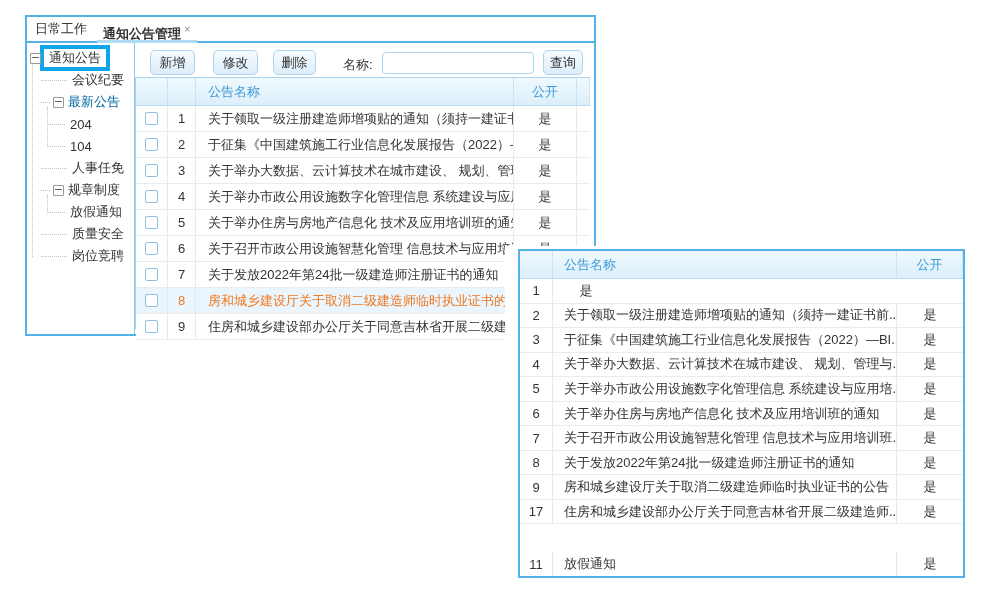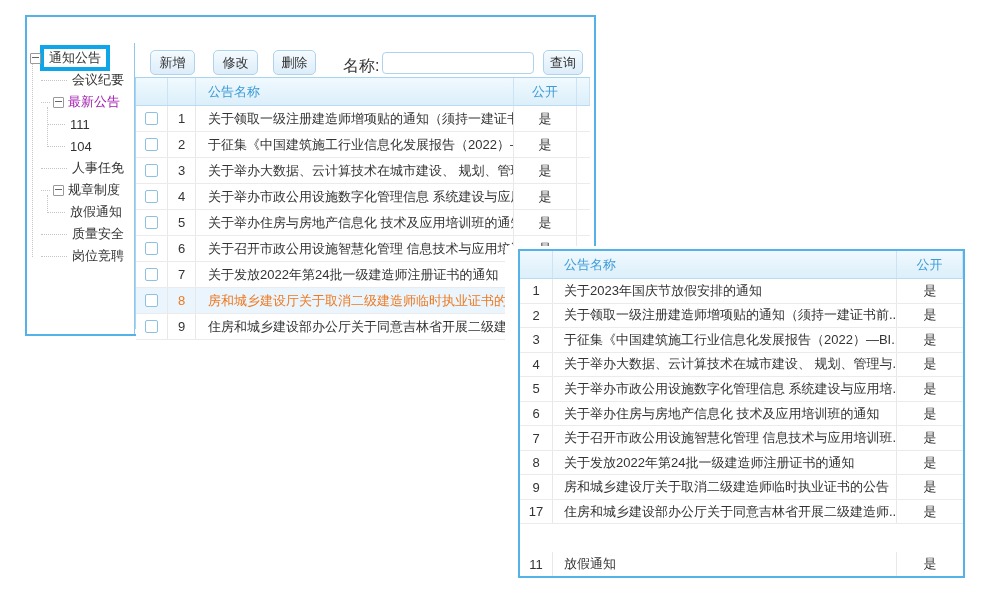--- a/index.html
+++ b/index.html
@@ -29,36 +29,36 @@
   .lvl1{padding-left:14px;}
   .lvl1::before{width:26px;}
   .lvl1.exp::before{width:9px;}
   .lvl2{padding-left:20px;}
   .lvl2::before{width:18px;}
   .tree-toggle{display:none;width:9px;height:9px;border:1px solid #999;background:#fff;
                margin-right:2px;flex:none;position:relative;border-radius:1px;}
   .tree-toggle::after{content:"";position:absolute;left:1px;right:1px;top:3px;border-top:1px solid #666;}
   .exp .tree-toggle{display:inline-block;}
   .tree-label{padding:1px 2px;}
-  .selected .tree-label{color:#a21caf;}
+  .selected .tree-label{color:#0369a1;}
   .annotated .tree-label{border:4px solid #0ea5e9;padding:0 5px;margin-left:-3px;}
   .vline{position:absolute;width:0;border-left:1px dotted #c4c4c4;}
   .v1{left:5px;top:16px;height:194px;}
   .v2{left:20px;top:60px;height:40px;}
   .v3{left:20px;top:148px;height:18px;}
 
   
   .btn{position:absolute;top:33px;height:25px;box-sizing:border-box;border:1px solid #AFD3EC;
        border-radius:5px;background:linear-gradient(#F5FBFE,#DCEDF9);font-size:13px;color:#333;
        display:flex;align-items:center;justify-content:center;cursor:default;text-align:right;}
   .btn-add{left:123px;width:45px;}
   .btn-edit{left:186px;width:45px;}
   .btn-del{left:246px;width:43px;}
   .btn-search{left:516px;width:40px;}
-  .name-label{position:absolute;left:316px;top:39px;font-size:16px;text-align:center;}
+  .name-label{position:absolute;left:316px;top:39px;font-size:13px;text-align:center;}
   .name-input{position:absolute;left:355px;top:35px;width:152px;height:22px;box-sizing:border-box;
               border:1px solid #AFD3EC;border-radius:4px;font-size:13px;padding:0 5px;outline:none;}
 
   
   .grid1{position:absolute;left:108px;top:60px;width:455px;height:252px;font-size:13px;
          border-left:1px solid #A9D4F0;border-top:1px solid #A9D4F0;box-sizing:border-box;background:#fff;}
   .g-header{height:27px;display:flex;background:linear-gradient(#F0F9FE,#DCEFFA);
             border-bottom:1px solid #B9DCF2;color:#3E9BD6;}
   .g-header .cell{border-right:1px solid #CBE3F4;}
   .row{height:25px;display:flex;border-bottom:1px solid #EBEBEB;background:#fff;}
@@ -85,20 +85,29 @@
   .c-name2{flex:1;padding-left:11px;}
   .c-pub2{width:66px;justify-content:center;border-right:none;}
 </style>
 </head>
 <body>
 
 <div class="canvas">
 
   <div class="window">
 
+    <div class="tabbar">
+      <div class="tab tab-daily">
+        <span>日常工作</span>
+      </div>
+      <div class="tab tab-notice">
+        <span>通知公告管理</span><span class="tab-close">×</span>
+      </div>
+      <div class="active-underline"></div>
+    </div>
 
     <div class="sidebar">
       <div class="tree">
         <div class="vline v1"></div>
         <div class="vline v2"></div>
         <div class="vline v3"></div>
 
           <div class="tree-item lvl0 exp annotated">
             <span class="tree-toggle"></span>
             <span class="tree-label">通知公告</span>
@@ -109,21 +118,21 @@
             <span class="tree-label">会议纪要</span>
           </div>
 
           <div class="tree-item lvl1 exp selected">
             <span class="tree-toggle"></span>
             <span class="tree-label">最新公告</span>
           </div>
 
           <div class="tree-item lvl2">
 
-            <span class="tree-label">111</span>
+            <span class="tree-label">204</span>
           </div>
 
           <div class="tree-item lvl2">
 
             <span class="tree-label">104</span>
           </div>
 
           <div class="tree-item lvl1">
 
             <span class="tree-label">人事任免</span>
@@ -265,21 +274,20 @@
   <div class="grid2">
     <div class="g-header">
       <span class="cell c-num2"></span>
       <span class="cell c-name2">公告名称</span>
       <span class="cell c-pub2">公开</span>
     </div>
     <div class="g2-body">
 
         <div class="g2-row">
           <span class="cell c-num2">1</span>
-          <span class="cell c-name2">关于2023年国庆节放假安排的通知</span>
           <span class="cell c-pub2">是</span>
         </div>
 
         <div class="g2-row">
           <span class="cell c-num2">2</span>
           <span class="cell c-name2">关于领取一级注册建造师增项贴的通知（须持一建证书前...</span>
           <span class="cell c-pub2">是</span>
         </div>
 
         <div class="g2-row">

